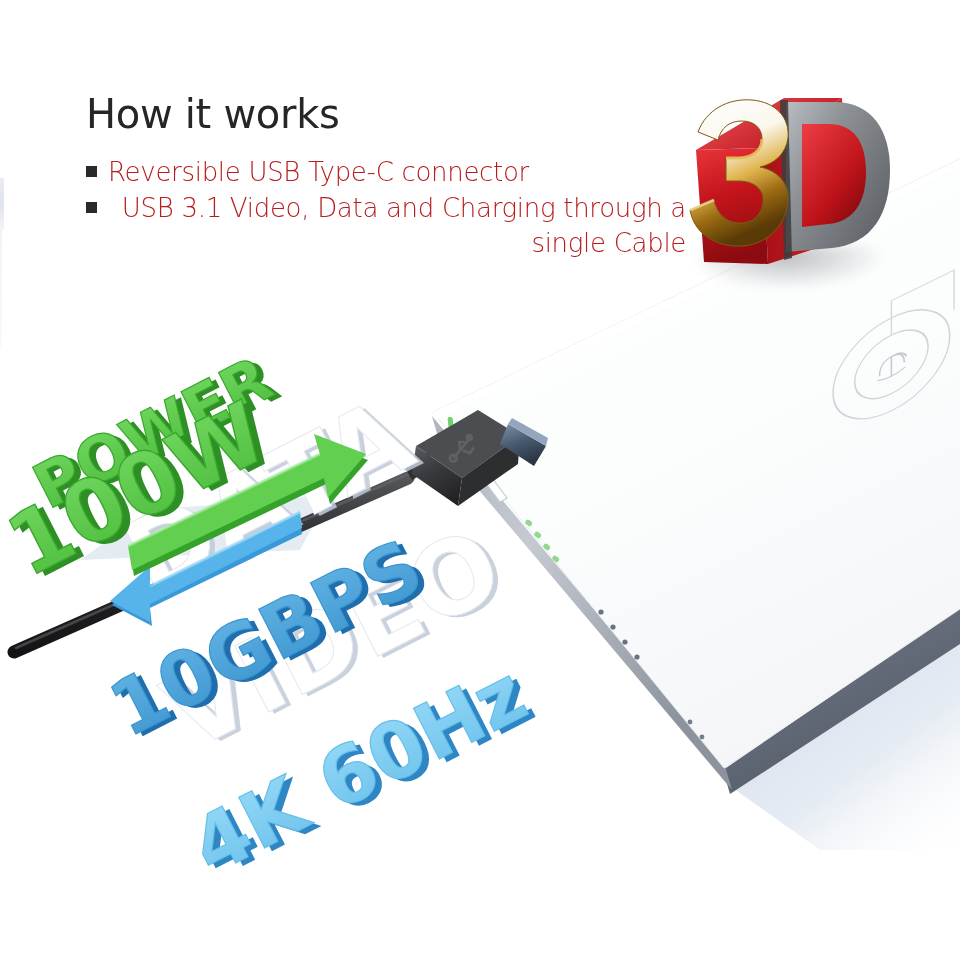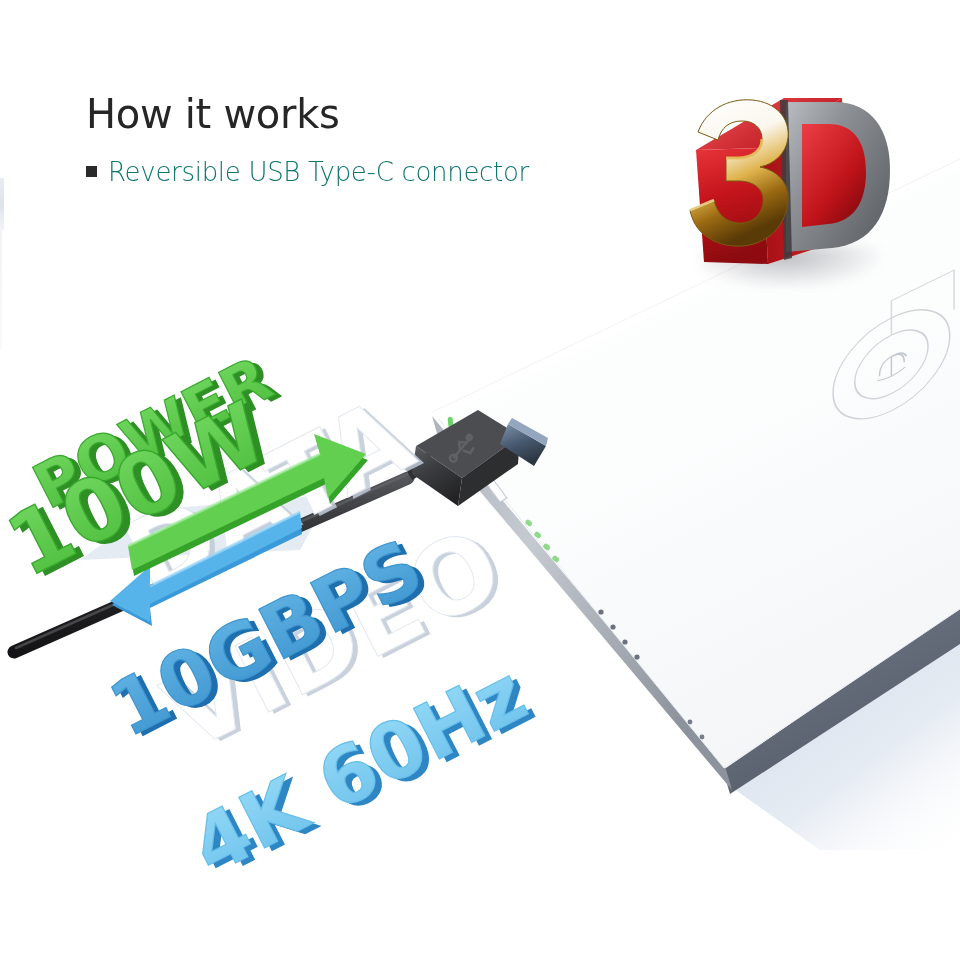--- a/index.html
+++ b/index.html
@@ -14,21 +14,21 @@
        background:linear-gradient(to bottom,#f2f3f6,#fafafb);}
 
   
   .headline{position:absolute;left:86px;top:93px;font-size:40px;font-weight:400;
        color:#262626;letter-spacing:-0.3px;line-height:1.05;
        font-family:"DejaVu Sans", sans-serif;}
   .bullets{position:absolute;left:86px;top:155px;width:600px;}
   .bullet-row{display:flex;align-items:flex-start;margin-bottom:1px;}
   .bullet-sq{width:11px;height:11px;background:#2a2a2a;margin-top:11px;
        margin-right:11px;flex:0 0 auto;}
-  .bullet-txt{font-size:26px;line-height:1.34;color:#0f766e;font-weight:300;
+  .bullet-txt{font-size:26px;line-height:1.34;color:#b91c1c;font-weight:300;
        font-family:"DejaVu Sans", sans-serif;letter-spacing:-0.3px;text-align:right;}
 
   
   .logo3d{position:absolute;left:676px;top:88px;width:220px;height:205px;}
   .logo3d svg{width:100%;height:100%;display:block;}
   .logo3d-shadow{position:absolute;left:700px;top:245px;width:190px;height:46px;
        background:radial-gradient(ellipse at 45% 25%,rgba(90,90,100,.38),rgba(255,255,255,0) 68%);
        filter:blur(5px);}
 
   
@@ -52,20 +52,24 @@
 
   <div class="edge-artifact"></div>
   <div class="edge-artifact2"></div>
 
   <div class="headline">How it works</div>
 
   <div class="bullets">
     <div class="bullet-row">
       <div class="bullet-sq"></div>
       <div class="bullet-txt">Reversible USB Type-C connector</div>
+    </div>
+    <div class="bullet-row">
+      <div class="bullet-sq"></div>
+      <div class="bullet-txt">USB 3.1 Video, Data and Charging through a single Cable</div>
     </div>
   </div>
 
   <div class="laptop">
     <svg viewBox="0 0 600 790" xmlns="http://www.w3.org/2000/svg">
       <defs>
         <linearGradient id="topface" x1="0" y1="0" x2="0.45" y2="1">
           <stop offset="0%" stop-color="#ffffff"></stop>
           <stop offset="55%" stop-color="#fcfdfd"></stop>
           <stop offset="100%" stop-color="#f4f6f8"></stop>

